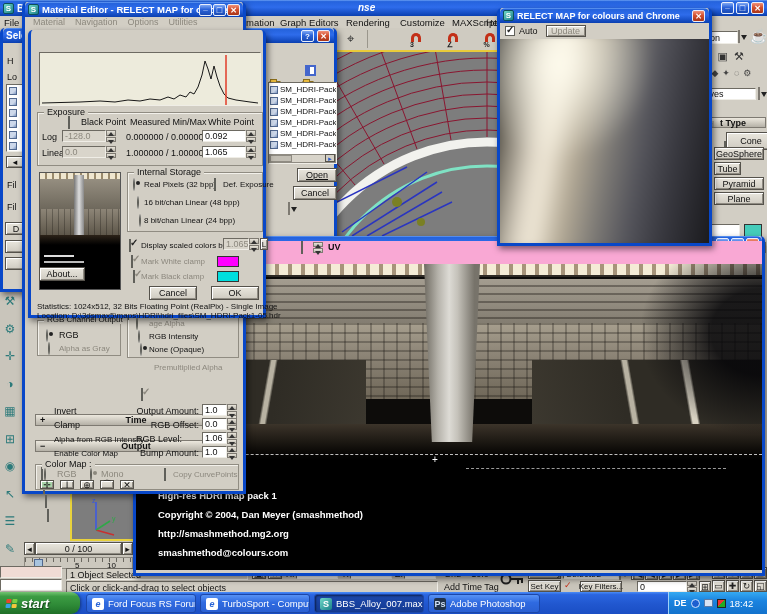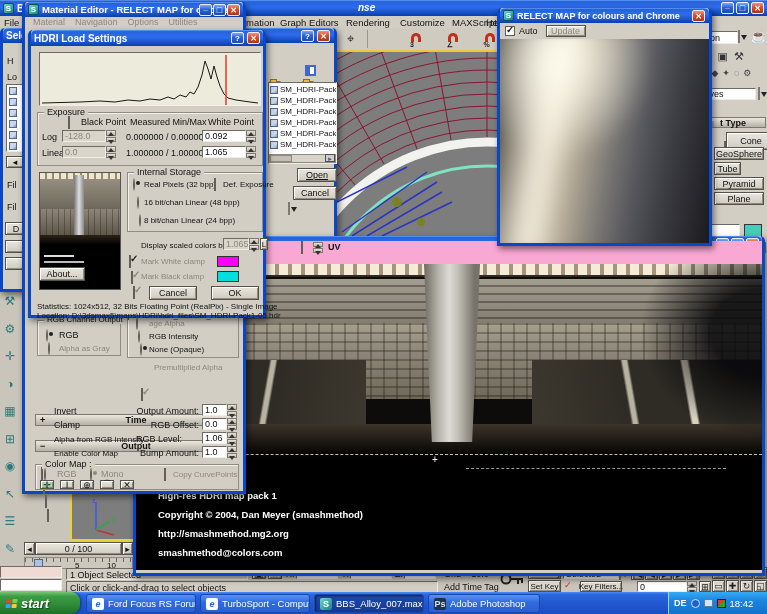--- a/index.html
+++ b/index.html
@@ -342,21 +342,21 @@
         <div class="abs" style="left:0;top:0;width:120px;height:170px;background:radial-gradient(ellipse at 0% 40%,rgba(5,5,8,.85) 30%,transparent 72%)"></div>
         <div class="abs" style="left:506px;top:0;width:120px;height:170px;background:radial-gradient(ellipse at 100% 40%,rgba(5,5,8,.85) 30%,transparent 72%)"></div>
         <div class="abs" style="left:0;top:190px;width:626px;height:0;border-top:1px dashed rgba(255,255,255,.75)"></div>
       </div>
       <div class="abs" style="left:330px;top:204px;width:260px;height:0;border-top:1px dashed rgba(255,255,255,.6)"></div>
       <span class="abs" style="left:296px;top:190px;color:#fff;font-size:10px">+</span>
       <div class="abs" style="left:22px;top:222px;width:320px;color:#fff;font-weight:bold;font-size:9.5px;line-height:19px">
         <div>High-res HDRI map pack 1</div>
         <div>Copyright © 2004, Dan Meyer (smashmethod)</div>
         <div>http://smashmethod.mg2.org</div>
-        <div>smashmethod@colors.com</div>
+        <div>smashmethod@colours.com</div>
       </div>
     </div>
   </div>
 
   
   <div class="abs win" style="left:22px;top:2px;width:224px;height:492px;z-index:4;border-radius:5px 5px 0 0">
     <div class="tb r" style="height:15px">
       <span class="appicon">S</span>
       <span style="font-size:9.5px;overflow:hidden">Material Editor - RELECT MAP for colours....</span>
       <span class="abs tbtn blue min" style="left:174px;top:2px"></span>
@@ -440,25 +440,20 @@
         <span class="btn" style="width:14px;height:9px">Ⅰ</span>
         <span class="btn" style="width:14px;height:9px">⊕</span>
         <span class="btn" style="width:14px;height:9px">⌒</span>
         <span class="btn" style="width:14px;height:9px">✕</span>
       </div>
     </div>
   </div>
 
   
   <div class="abs win" style="left:28px;top:30px;width:238px;height:288px;z-index:5;border-radius:5px 5px 0 0">
-    <div class="tb r" style="height:16px">
-      <span>HDRI Load Settings</span>
-      <span class="abs tbtn blue help" style="left:200px;top:2px"></span>
-      <span class="abs tbtn close" style="left:216px;top:2px"></span>
-    </div>
     <div class="abs" style="left:8px;top:22px;width:222px;height:54px;background:#edebdc;border:1px solid;border-color:#6d6a62 #efede6 #efede6 #6d6a62">
       <svg width="220" height="52">
         <path d="M2,50 L40,49 L60,48 L75,49 L88,47 L100,48 L110,46 L120,47 L128,44 L134,46 L140,42 L146,44 L150,39 L154,41 L158,34 L162,22 L165,8 L168,16 L171,26 L174,13 L177,24 L180,33 L184,41 L188,45 L196,47 L210,49 L218,50" fill="none" stroke="#181818" stroke-width="1"></path>
         <line x1="186" y1="2" x2="186" y2="52" stroke="#e03c2a" stroke-width="1.5"></line>
       </svg>
     </div>
     <div class="abs grp" style="left:6px;top:82px;width:226px;height:54px">
       <span class="glab">Exposure</span>
       <span class="abs chk" style="left:30px;top:4px"></span>
       <span class="abs lbl" style="left:43px;top:4px">Black Point</span>

